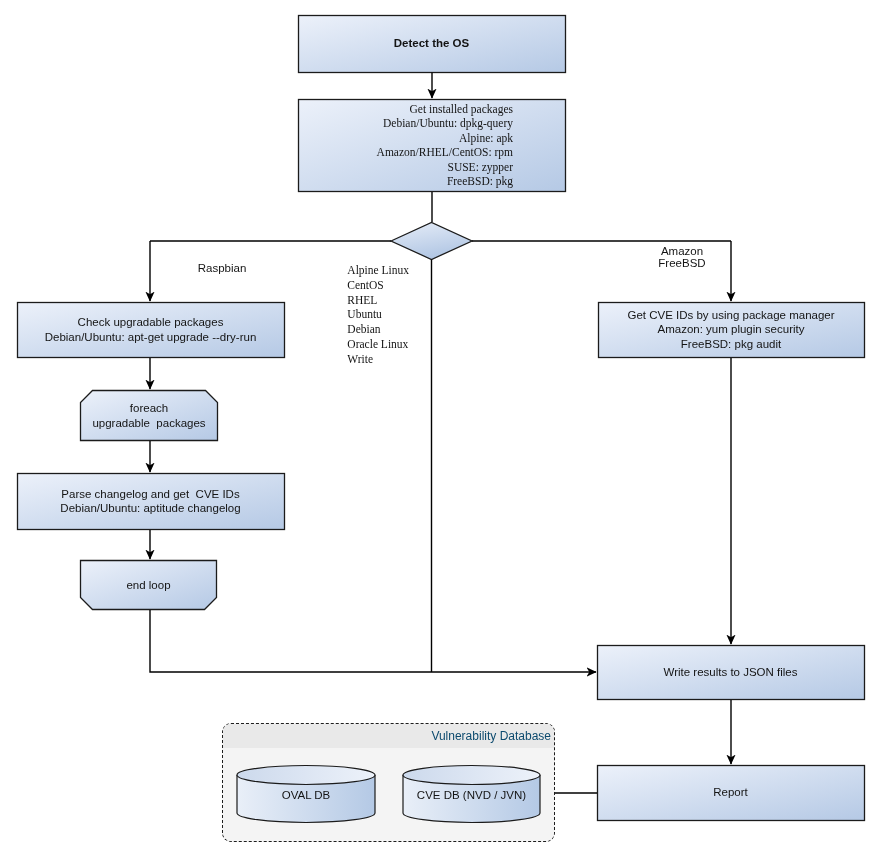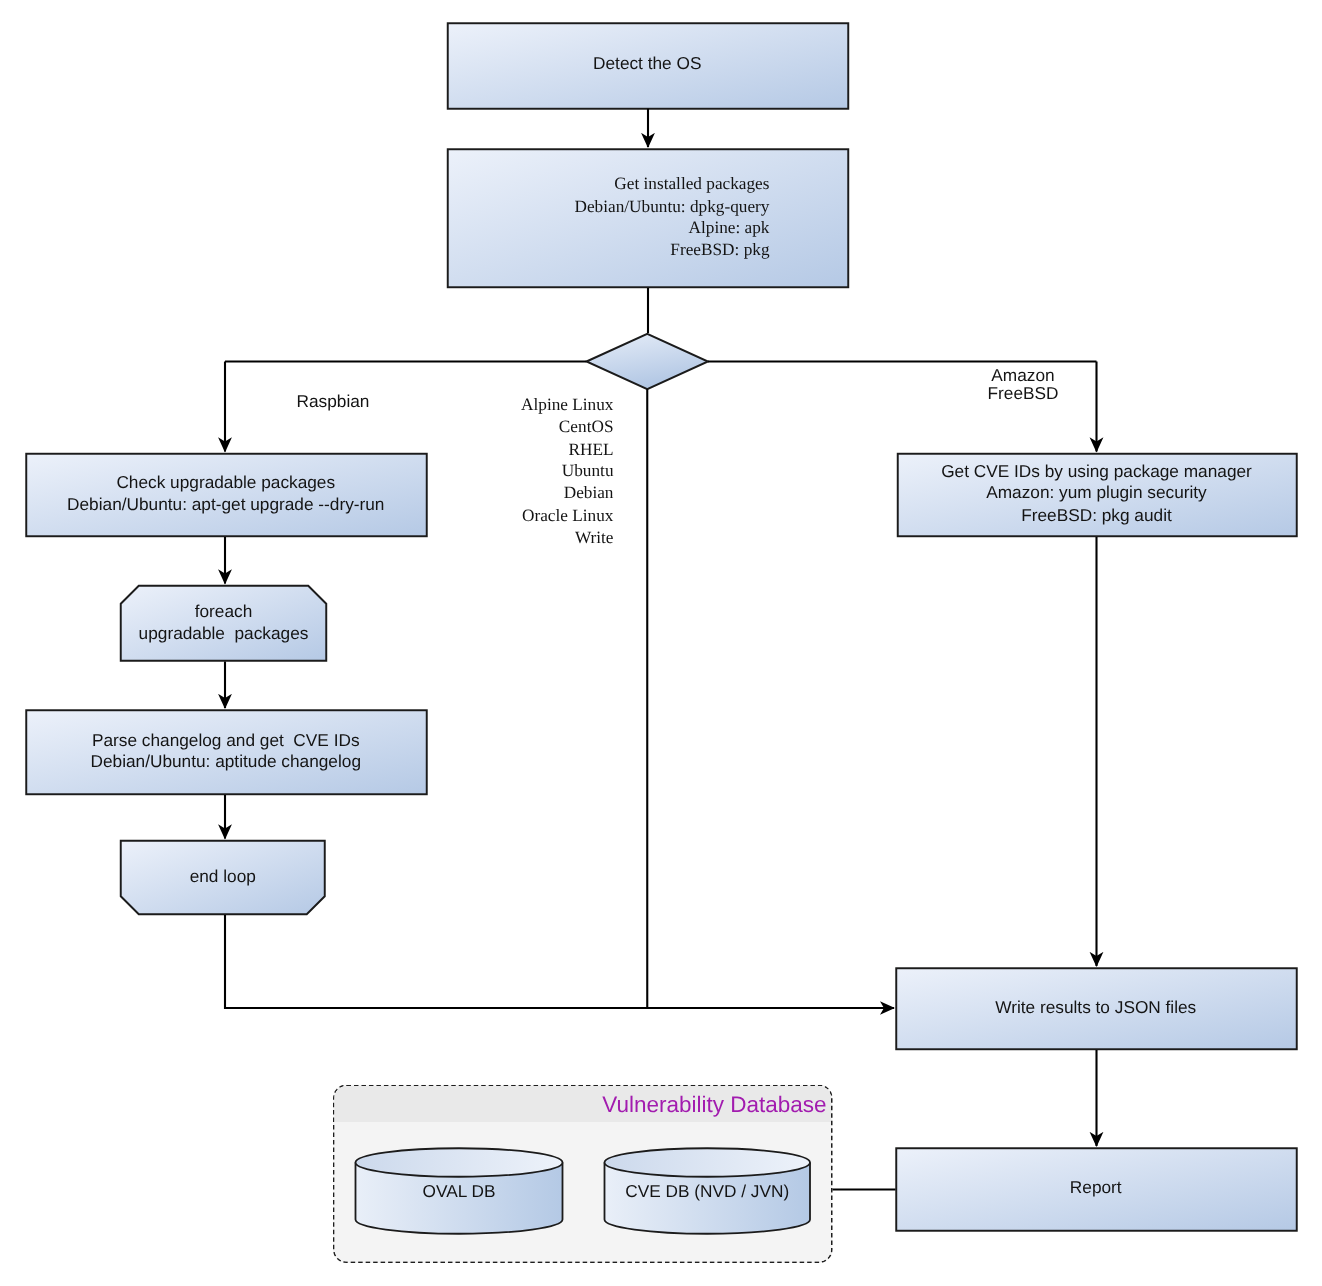--- a/index.html
+++ b/index.html
@@ -8,21 +8,21 @@
   #wires{position:absolute;left:0;top:0;z-index:2;}
   .node-label{position:absolute;z-index:3;display:flex;flex-direction:column;justify-content:center;
               font-size:11.5px;line-height:14.5px;text-align:center;pointer-events:none;}
   .node-label div{white-space:pre-wrap;}
   .align-right{text-align:right;font-family:Liberation Serif, serif;}
   .edge-label{position:absolute;z-index:3;font-size:11.5px;line-height:14.8px;pointer-events:none;}
   .group-box{position:absolute;left:222px;top:723px;width:331px;height:117px;z-index:1;
              background:#f4f4f4;border:1.6px dashed #1e1e1e;border-radius:9px;}
   .group-header{height:24px;background:#e9e9e9;border-radius:8px 8px 0 0;
                 display:flex;align-items:center;justify-content:flex-end;
-                font-size:15px;color:#a21caf;padding-right:3px;}
+                font-size:12px;color:#0c4a6e;padding-right:3px;}
   .cyl-label{position:absolute;z-index:3;display:flex;align-items:center;justify-content:center;
              font-size:11.5px;pointer-events:none;}
 </style>
 </head>
 <body>
 
 <div id="canvas">
 
   <div class="group-box">
     <div class="group-header">
@@ -84,28 +84,30 @@
       <path d="M150,358 V389" marker-end="url(#arrow)"></path>
       <path d="M150,441 V472" marker-end="url(#arrow)"></path>
       <path d="M150,530 V559" marker-end="url(#arrow)"></path>
       <path d="M150,610 V672 H596" marker-end="url(#arrow)"></path>
       <path d="M731,358 V644" marker-end="url(#arrow)"></path>
       <path d="M731,700 V764" marker-end="url(#arrow)"></path>
       <path d="M555,793 H597"></path>
     </g>
   </svg>
 
-  <div class="node-label" style="left:298px;top:15px;width:267px;height:57px;">
+  <div class="node-label" style="left:298px;top:15px;width:267px;height:57px;font-weight:bold;">
     <div>Detect the OS</div>
   </div>
 
   <div class="node-label align-right" style="left:298px;top:99px;width:267px;height:92px;padding-right:52px;box-sizing:border-box;">
     <div>Get installed packages</div>
     <div>Debian/Ubuntu: dpkg-query</div>
     <div>Alpine: apk</div>
+    <div>Amazon/RHEL/CentOS: rpm</div>
+    <div>SUSE: zypper</div>
     <div>FreeBSD: pkg</div>
   </div>
 
   <div class="node-label" style="left:17px;top:302px;width:267px;height:55px;">
     <div>Check upgradable packages</div>
     <div>Debian/Ubuntu: apt-get upgrade --dry-run</div>
   </div>
 
   <div class="node-label" style="left:80px;top:390px;width:138px;height:51px;">
     <div>foreach</div>
@@ -130,21 +132,21 @@
   <div class="node-label" style="left:597px;top:645px;width:267px;height:54px;">
     <div>Write results to JSON files</div>
   </div>
 
   <div class="node-label" style="left:597px;top:765px;width:267px;height:55px;">
     <div>Report</div>
   </div>
 
   <div class="edge-label" style="left:172px;top:261px;width:100px;text-align:center;">Raspbian</div>
 
-  <div class="edge-label align-right" style="right:472px;top:263px;text-align:right;">
+  <div class="edge-label align-right" style="right:472px;top:263px;text-align:left;">
     <div>Alpine Linux</div>
     <div>CentOS</div>
     <div>RHEL</div>
     <div>Ubuntu</div>
     <div>Debian</div>
     <div>Oracle Linux</div>
     <div>Write</div>
   </div>
 
   <div class="edge-label" style="left:632px;top:245px;width:100px;text-align:center;line-height:12.2px;">

